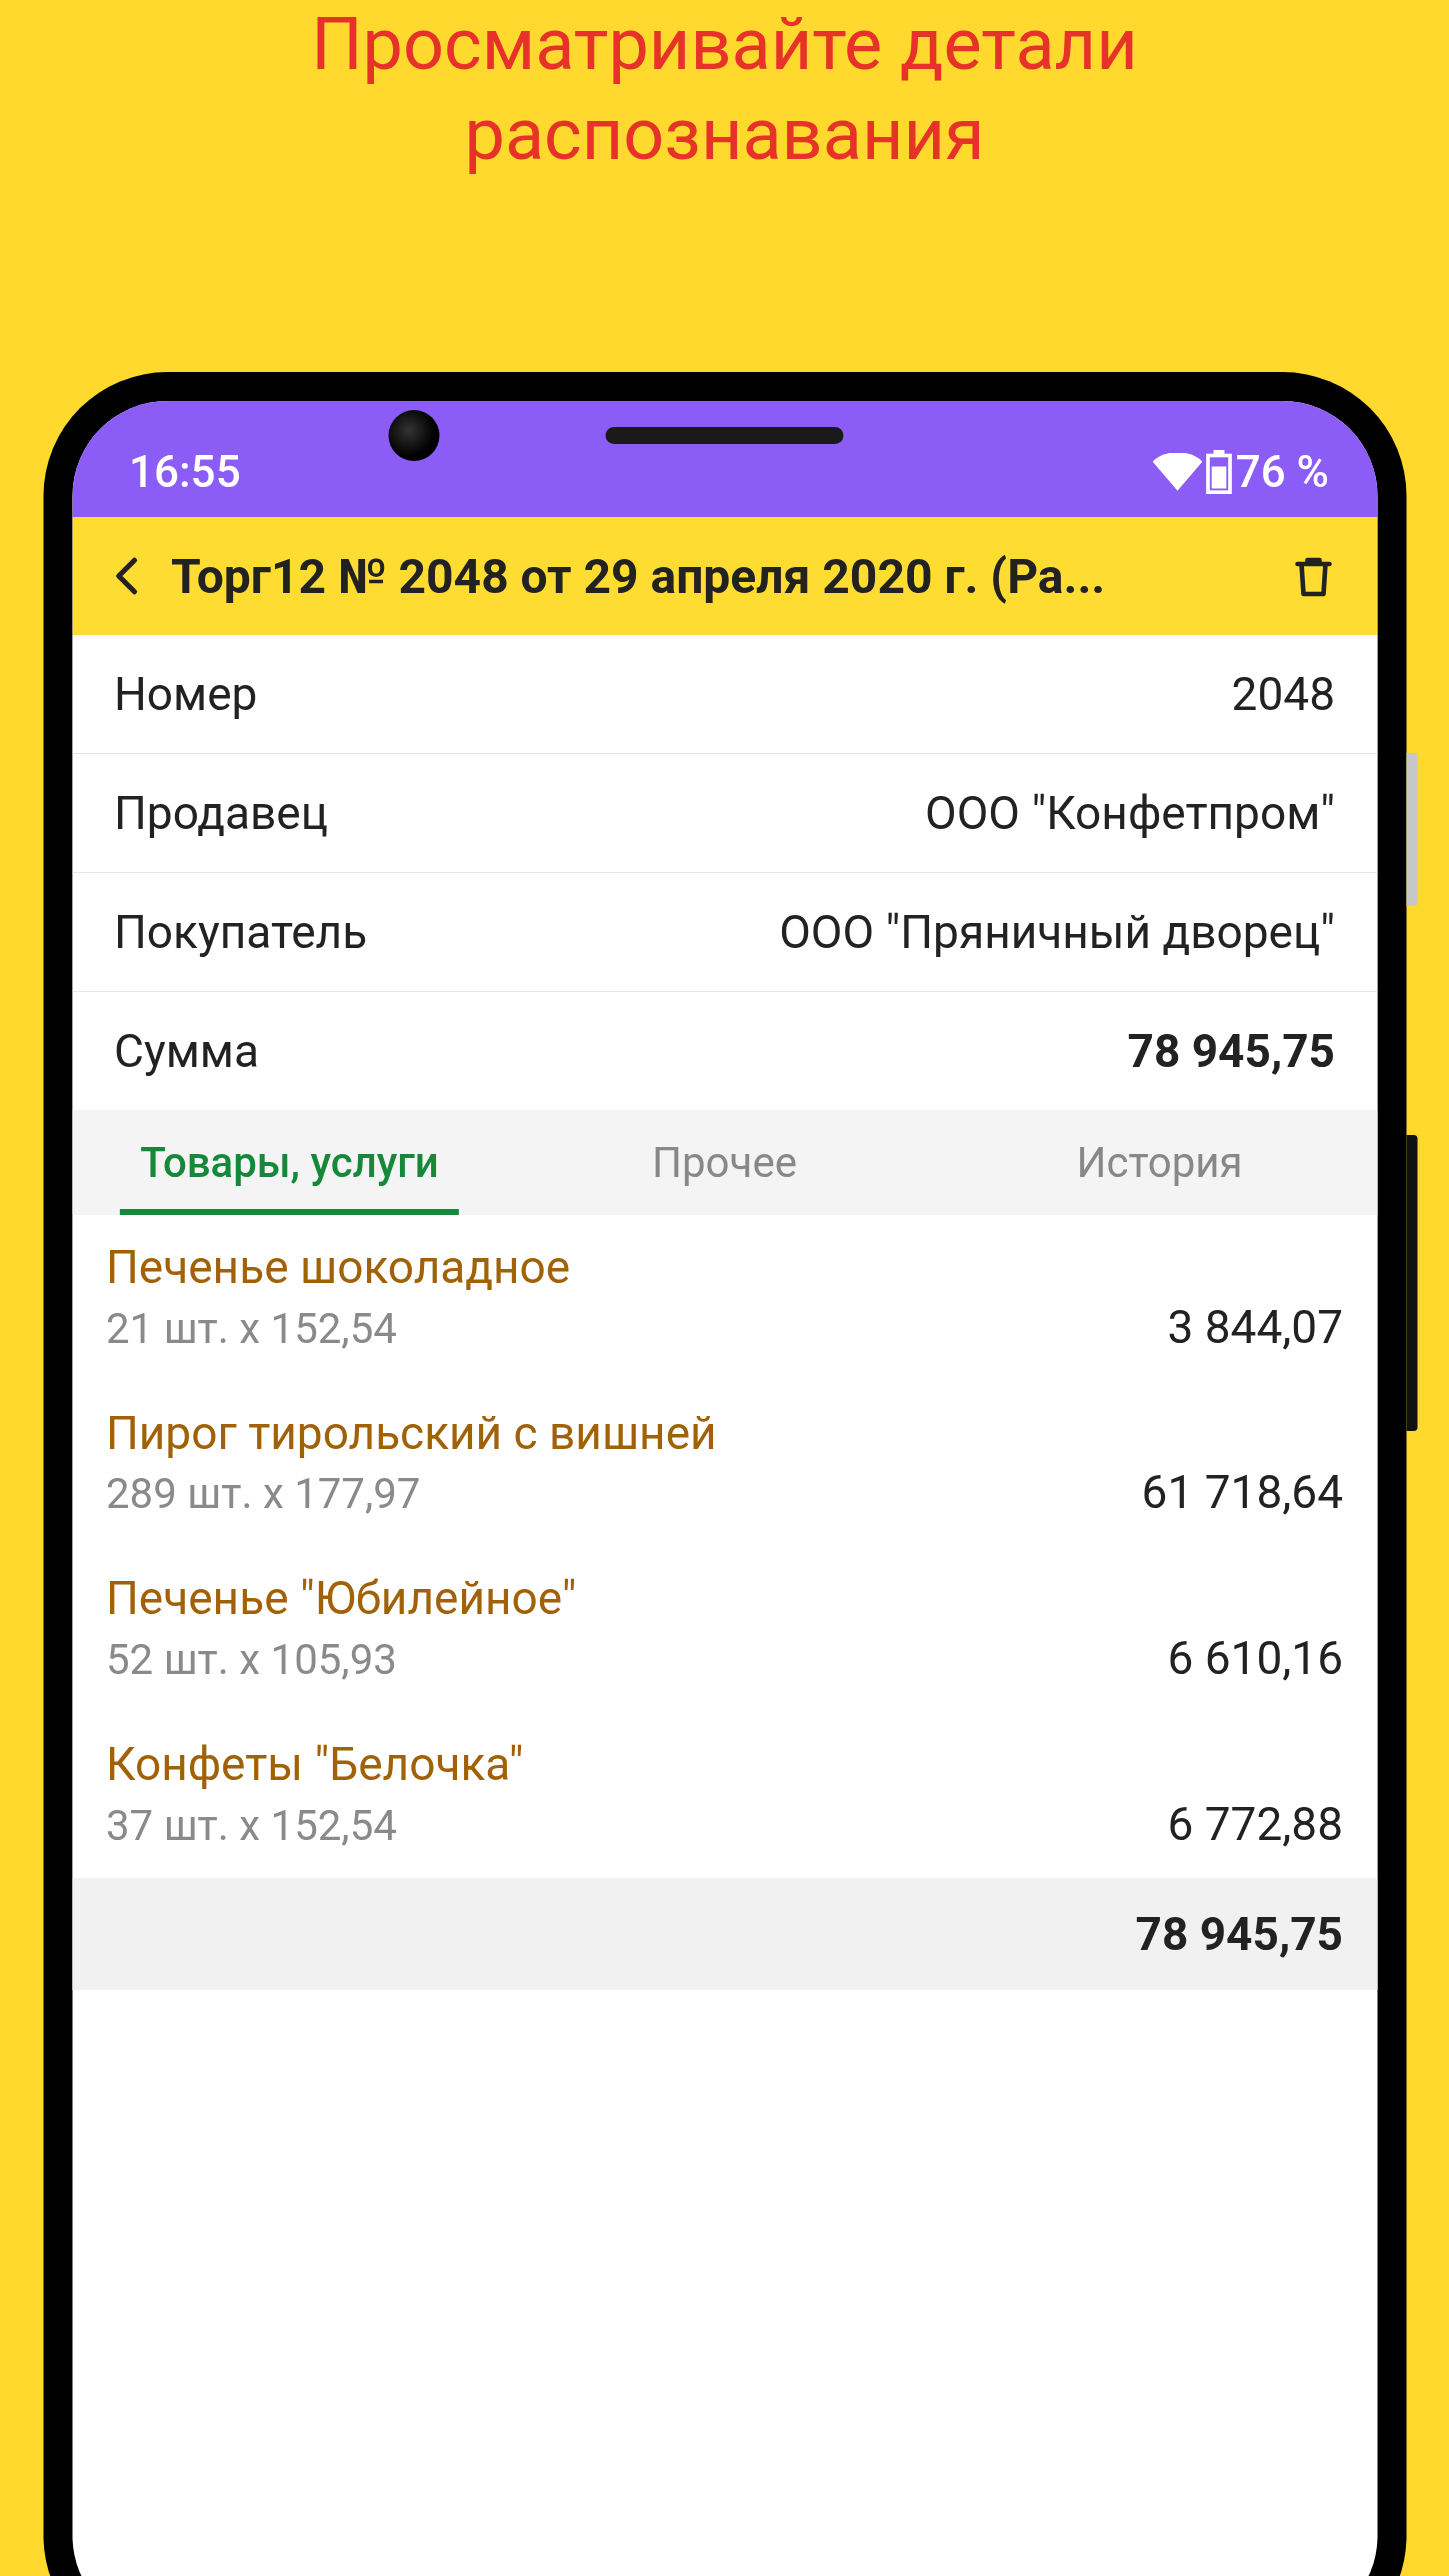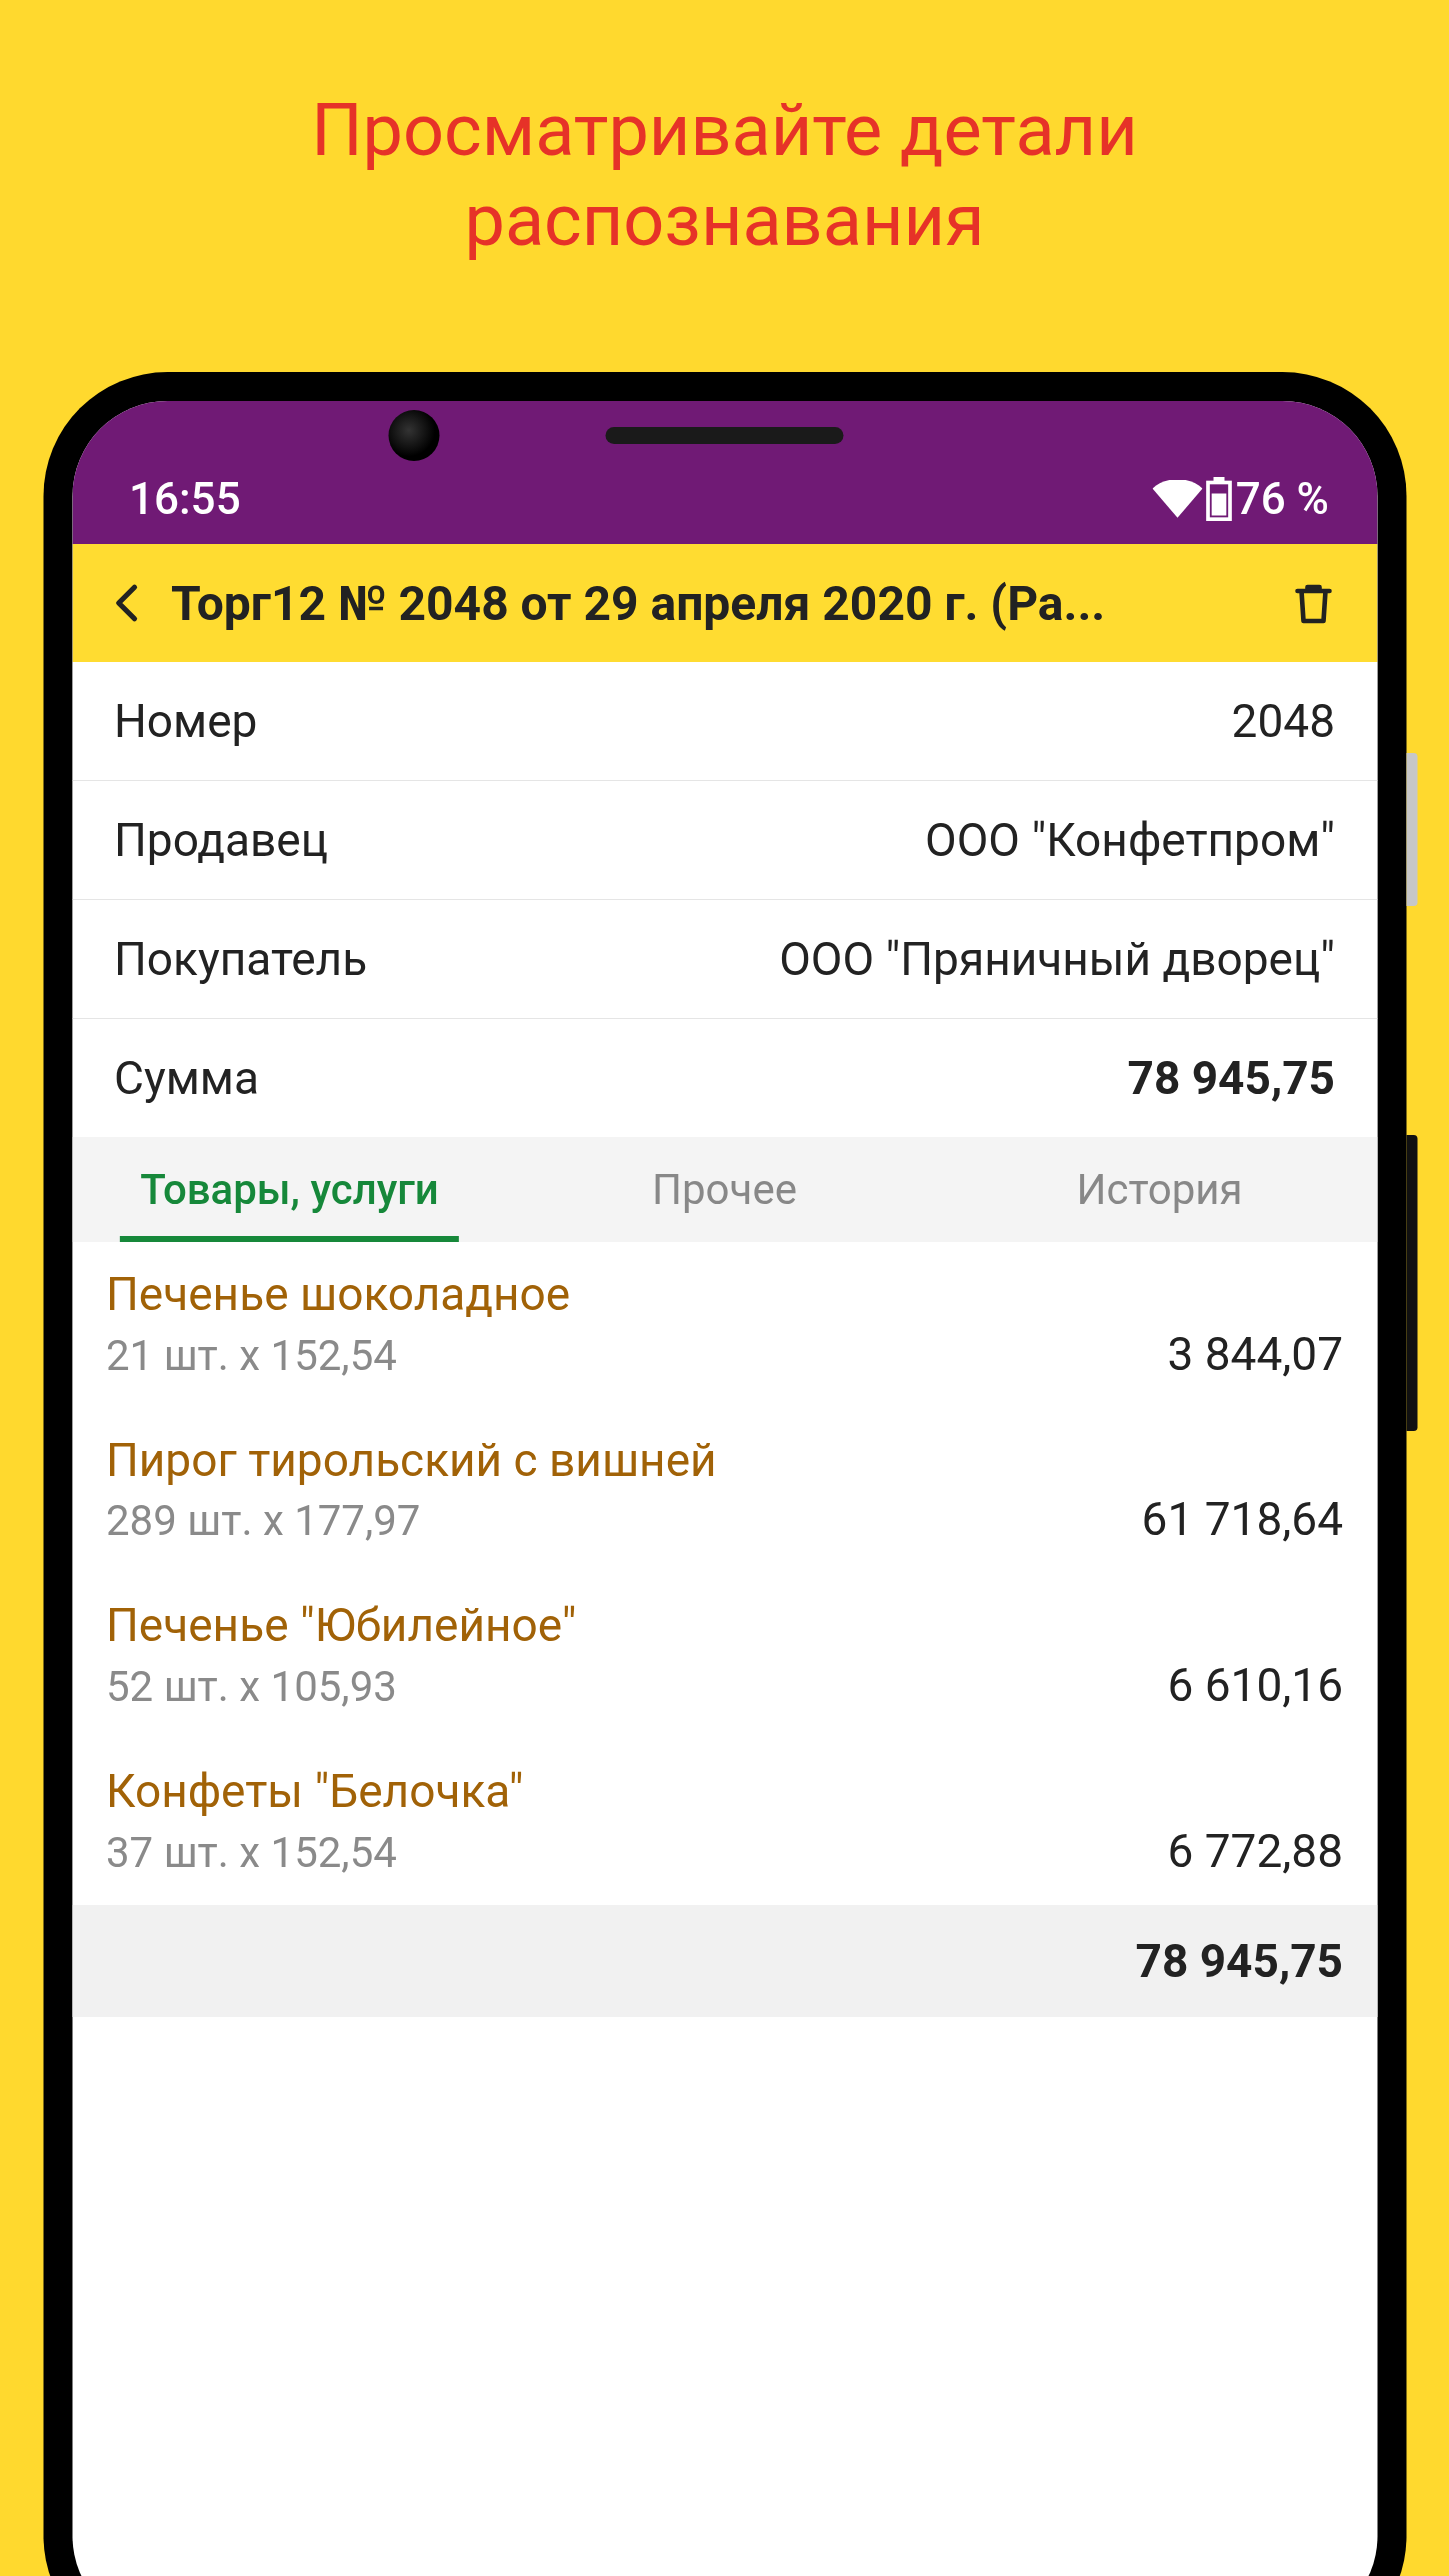--- a/index.html
+++ b/index.html
@@ -9,21 +9,20 @@
     font-family: -apple-system, BlinkMacSystemFont, "Segoe UI", Roboto, Arial, sans-serif;
     overflow: hidden;
   }
 
   .promo-title {
     text-align: center;
     color: #e63228;
     font-size: 72px;
     font-weight: 400;
     line-height: 1.25;
-    padding-top: 86px;
   }
 
   
   .phone {
     position: absolute;
     left: 50%;
     transform: translateX(-50%);
     top: 372px;
     width: 1363px;
     height: 2288px;
@@ -70,22 +69,22 @@
     position: absolute;
     top: 38px; left: 345px;
     width: 51px; height: 51px;
     background: radial-gradient(circle at 40% 40%, #333 0%, #000 60%);
     border-radius: 50%;
     z-index: 5;
   }
 
   
   .status-bar {
-    height: 143px;
-    background: #701a75;
+    height: 116px;
+    background: #8b5cf6;
     color: #fff;
     display: flex;
     align-items: flex-end;
     justify-content: space-between;
     padding: 0 48px 19px 57px;
     font-size: 44px;
     font-weight: 500;
   }
   .status-right {
     display: flex;

